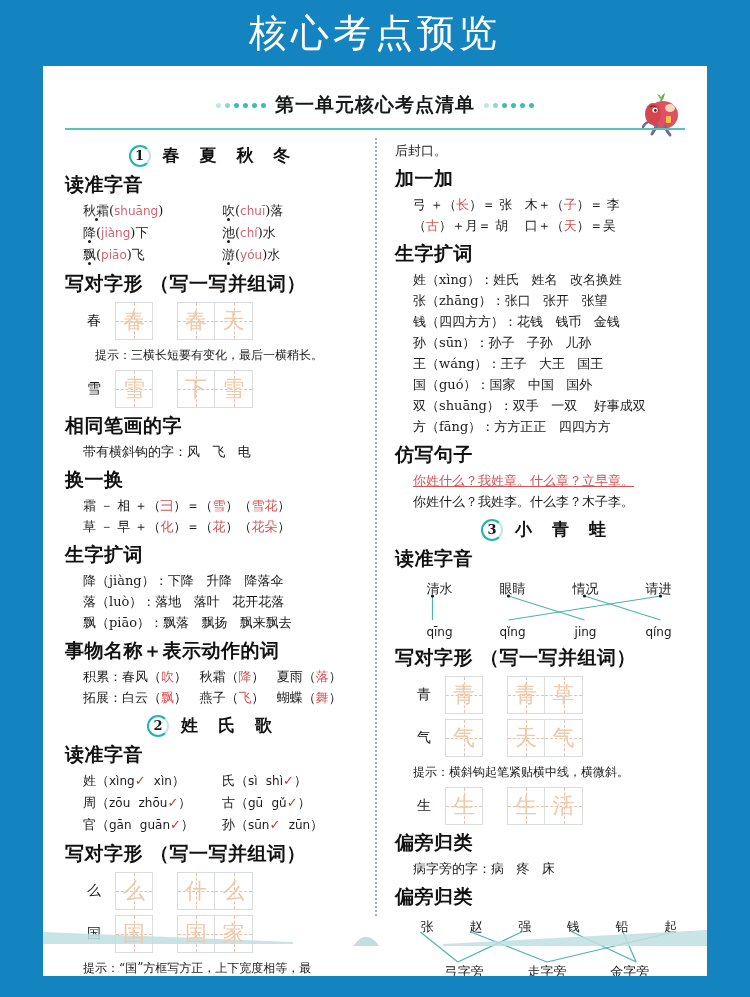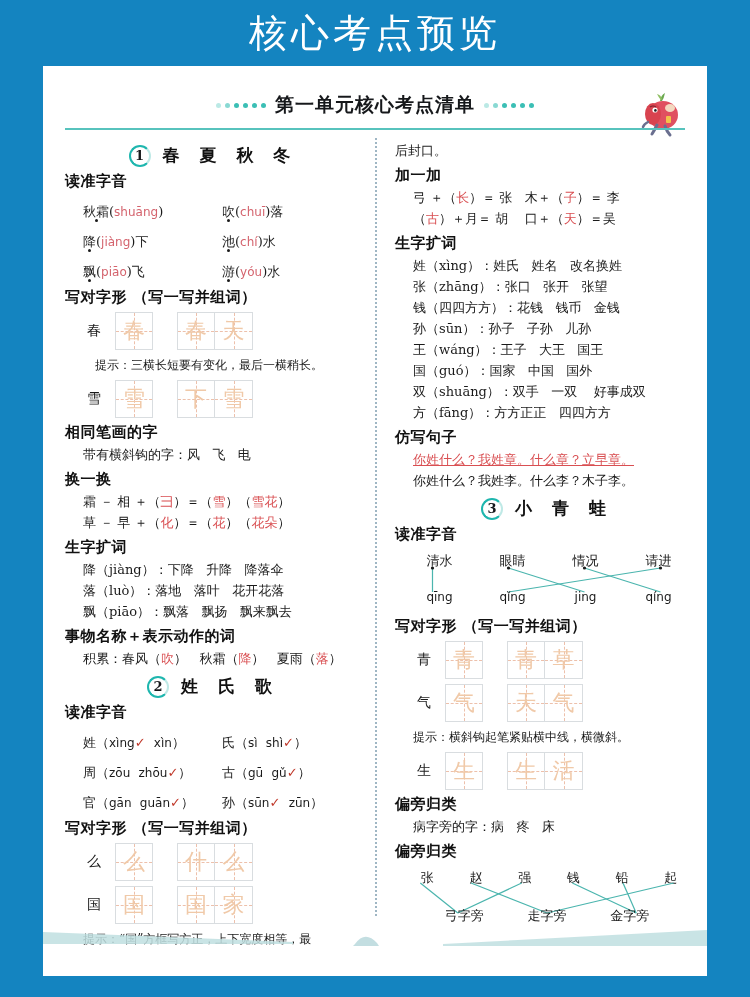--- a/index.html
+++ b/index.html
@@ -100,21 +100,21 @@
     border-right-color: #bfe9e6;
   }
   .lesson-name {
     font-family: "DejaVu Serif", "Liberation Serif", serif;
     font-size: 17px; font-weight: 700; letter-spacing: 7px;
     color: #111;
   }
   .sec-head {
     font-family: "DejaVu Sans", "Liberation Sans", sans-serif;
     font-weight: 700;
-    font-size: 15px;
+    font-size: 19px;
     color: #111;
     margin: 5px 0 2px;
     letter-spacing: .5px;
   }
   
   .line {
     font-family: "DejaVu Serif", "Liberation Serif", serif;
     font-size: 13px;
     color: #1a1a1a;
     line-height: 21px;
@@ -122,21 +122,21 @@
     white-space: pre;
   }
   .two-col-line {
     display: flex;
     padding-left: 18px;
     font-family: "DejaVu Serif", "Liberation Serif", serif;
     font-size: 13px;
     line-height: 22px;
     color: #1a1a1a;
   }
-  .two-col-line > span { width: 50%; white-space: pre; margin-top: 8px; }
+  .two-col-line > span { width: 50%; white-space: pre; }
   .py { font-family: "DejaVu Sans", "Liberation Sans", sans-serif; font-size: 12px; }
   .py-red { color: #d4636d; }
   .red { color: #d94f52; }
   .dotmark { position: relative; }
   .dotmark::after {
     content: "";
     position: absolute;
     left: 50%; bottom: -3px;
     width: 3px; height: 3px; margin-left: -1.5px;
     background: #1a1a1a; border-radius: 50%;
@@ -200,21 +200,21 @@
     padding-left: 8px;
     height: 66px;
     margin: 2px 0 0;
   }
   .match-row {
     display: flex;
     position: absolute;
     left: 8px; right: 4px;
   }
   .match-row.top { top: 6px; }
-  .match-row.bottom { bottom: 8px; }
+  .match-row.bottom { bottom: 1px; }
   .match-row > span {
     flex: 1;
     text-align: center;
     font-family: "DejaVu Serif", "Liberation Serif", serif;
     font-size: 13px;
     color: #1a1a1a;
   }
   .match-row.bottom > span {
     font-family: "DejaVu Sans", "Liberation Sans", sans-serif;
     font-size: 12px;
@@ -345,20 +345,21 @@
       <div class="line">霜 － 相 ＋（<span class="red">彐</span>）＝（<span class="red">雪</span>）（<span class="red">雪花</span>）</div>
       <div class="line">草 － 早 ＋（<span class="red">化</span>）＝（<span class="red">花</span>）（<span class="red">花朵</span>）</div>
 
       <div class="sec-head">生字扩词</div>
       <div class="line">降（jiàng）：下降   升降   降落伞</div>
       <div class="line">落（luò）：落地   落叶   花开花落</div>
       <div class="line">飘（piāo）：飘落   飘扬   飘来飘去</div>
 
       <div class="sec-head">事物名称＋表示动作的词</div>
       <div class="line"><span>积累：</span><span>春风</span>（<span class="red">吹</span>）   <span>秋霜</span>（<span class="red">降</span>）   <span>夏雨</span>（<span class="red">落</span>）</div>
+      <div class="line"><span>拓展：</span><span>白云</span>（<span class="red">飘</span>）   <span>燕子</span>（<span class="red">飞</span>）   <span>蝴蝶</span>（<span class="red">舞</span>）</div>
 
       <div class="lesson-head">
         <span class="lesson-num">2</span>
         <span class="lesson-name">姓 氏 歌</span>
       </div>
 
       <div class="sec-head">读准字音</div>
       <div class="two-col-line">
         <span><span>姓</span>（<span class="py">xìng</span><span style="color:#c0392b">✓</span>  <span class="py">xìn</span>）</span>
         <span><span>氏</span>（<span class="py">sì</span>  <span class="py">shì</span><span style="color:#c0392b">✓</span>）</span>

